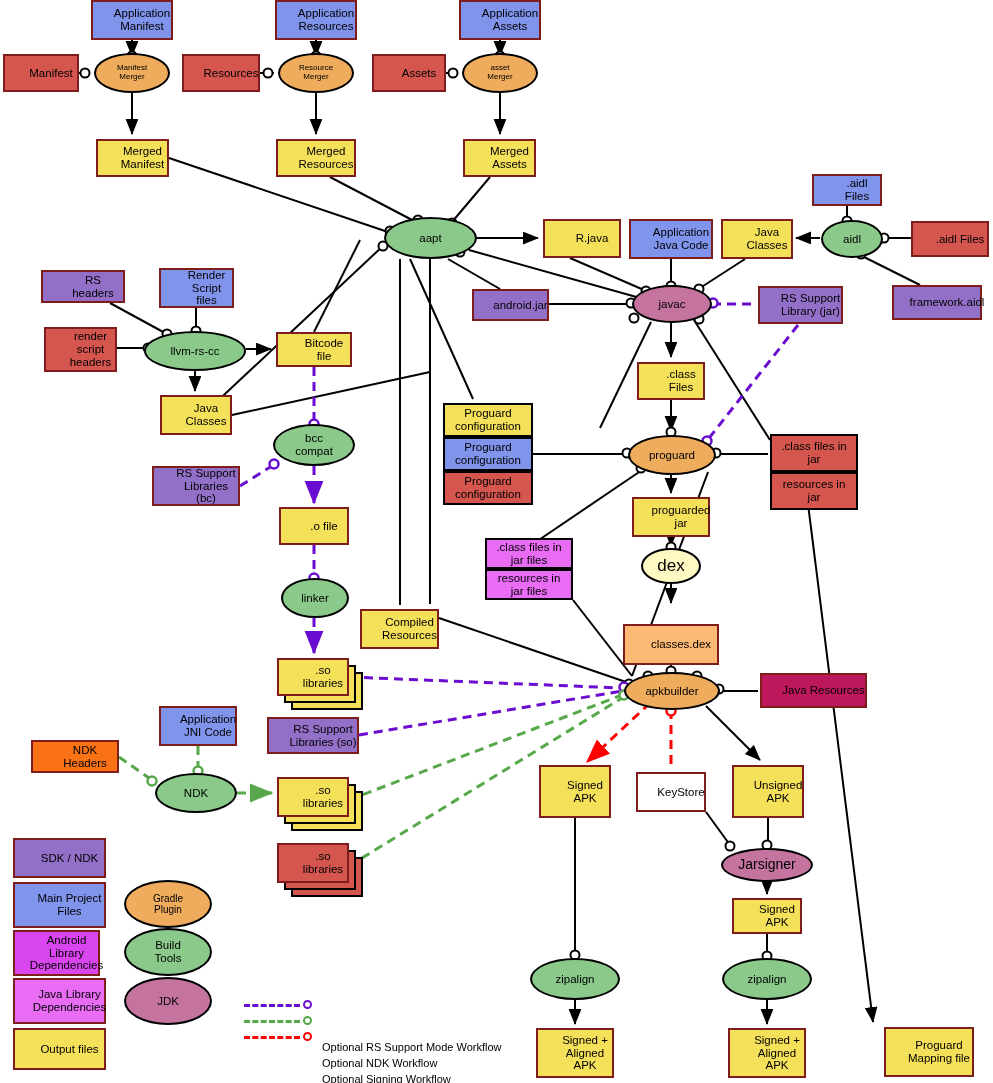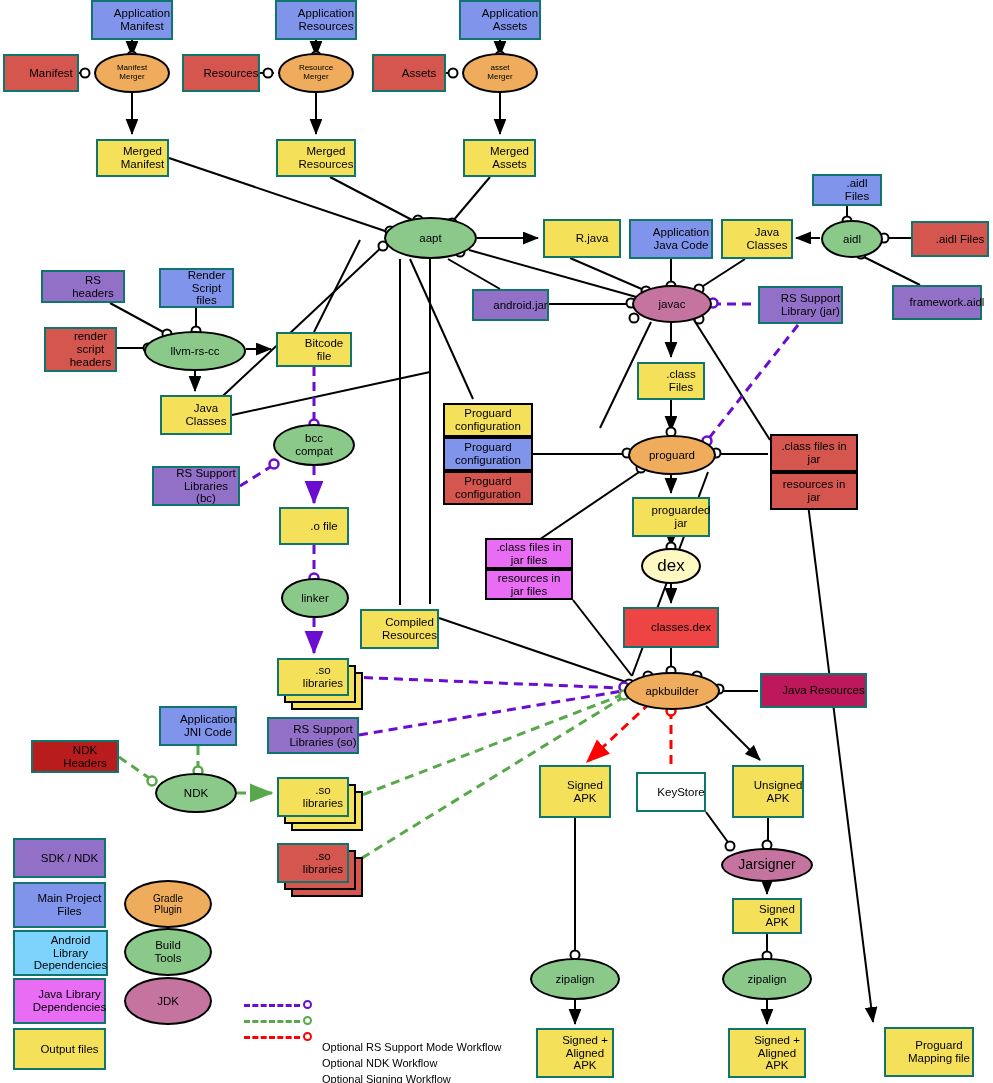--- a/index.html
+++ b/index.html
@@ -1,20 +1,20 @@
 <!DOCTYPE html>
 <html><head>
 <meta charset="utf-8">
 <style>
   html,body{margin:0;padding:0;background:#fff;}
   body{font-family:"Liberation Sans",sans-serif;}
   #canvas{position:relative;width:993px;height:1083px;background:#fff;overflow:hidden;}
   svg#edges{position:absolute;left:0;top:0;width:993px;height:1083px;pointer-events:none;}
   .node{position:absolute;box-sizing:border-box;display:flex;align-items:center;justify-content:center;text-align:center;color:#000;line-height:1.12;}
-  .box{border:2px solid #0f766e;padding-left:20px;}
+  .box{border:2px solid #7f1d1d;padding-left:20px;}
   .ell{border:2px solid #000;border-radius:50%;}
   .stacked{position:absolute;}
   .stacked .shadow{position:absolute;border:2px solid #000;box-sizing:border-box;}
   .seg{border:2px solid #000;box-sizing:border-box;display:flex;align-items:center;justify-content:center;text-align:center;line-height:1.12;}
   .legend-line{position:absolute;height:0;border-top:3px dashed;width:56px;}
   .legend-dot{position:absolute;width:9px;height:9px;border-radius:50%;border:2.5px solid;background:#fff;box-sizing:border-box;}
   .legend-text{position:absolute;font-size:11px;color:#000;white-space:nowrap;margin-top:44px;}
 </style>
 </head>
 <body>
@@ -233,25 +233,25 @@
         <div class="seg" style="position: absolute; left: 0px; top: 0px; width: 88px; height: 38px; background: rgb(212, 86, 79); font-size: 11.5px;">.class files in<br>jar</div>
         <div class="seg" style="position: absolute; left: 0px; top: 38px; width: 88px; height: 38px; background: rgb(212, 86, 79); font-size: 11.5px;">resources in<br>jar</div>
       </div>
       <div class="node box" style="left: 632px; top: 497px; width: 78px; height: 40px; background: rgb(245, 224, 90); font-size: 11.5px;">proguarded<br>jar</div>
       <div class="stacked" style="left: 485px; top: 538px; width: 88px; height: 62px;">
         <div class="seg" style="position: absolute; left: 0px; top: 0px; width: 88px; height: 31px; background: rgb(233, 108, 245); font-size: 11.5px;">.class files in<br>jar files</div>
         <div class="seg" style="position: absolute; left: 0px; top: 31px; width: 88px; height: 31px; background: rgb(233, 108, 245); font-size: 11.5px;">resources in<br>jar files</div>
       </div>
       <div class="node ell" style="left: 641px; top: 548px; width: 60px; height: 36px; background: #fef9c3; font-size: 17px;">dex</div>
       <div class="node box" style="left: 360px; top: 609px; width: 79px; height: 40px; background: rgb(245, 224, 90); font-size: 11.5px;">Compiled<br>Resources</div>
-      <div class="node box" style="left: 623px; top: 607px; width: 96px; height: 41px; background: #ef4444; font-size: 11.5px;">classes.dex</div>
+      <div class="node box" style="left: 623px; top: 624px; width: 96px; height: 41px; background: #fdba74; font-size: 11.5px;">classes.dex</div>
       <div class="node ell" style="left: 624px; top: 672px; width: 96px; height: 38px; background: rgb(238, 172, 92); font-size: 11.5px;">apkbuilder</div>
       <div class="node box" style="left: 760px; top: 673px; width: 107px; height: 35px; background: #be185d; font-size: 11.5px;">Java  Resources</div>
       <div class="node box" style="left: 159px; top: 706px; width: 78px; height: 40px; background: rgb(128, 148, 236); font-size: 11.5px;">Application<br>JNI Code</div>
-      <div class="node box" style="left: 31px; top: 740px; width: 88px; height: 33px; background: #b91c1c; font-size: 11.5px;">NDK Headers</div>
+      <div class="node box" style="left: 31px; top: 740px; width: 88px; height: 33px; background: #f97316; font-size: 11.5px;">NDK Headers</div>
       <div class="node ell" style="left: 155px; top: 773px; width: 82px; height: 40px; background: rgb(139, 201, 139); font-size: 11.5px;">NDK</div>
       <div class="stacked" style="left: 277px; top: 777px; width: 86px; height: 54px;">
         <div class="shadow" style="left: 14px; top: 14px; width: 72px; height: 40px; background: rgb(245, 224, 90);"></div>
         <div class="shadow" style="left: 7px; top: 7px; width: 72px; height: 40px; background: rgb(245, 224, 90);"></div>
         <div class="node box" style="left: 0px; top: 0px; width: 72px; height: 40px; background: rgb(245, 224, 90); font-size: 11.5px;">.so<br>libraries</div>
       </div>
       <div class="stacked" style="left: 277px; top: 843px; width: 86px; height: 54px;">
         <div class="shadow" style="left: 14px; top: 14px; width: 72px; height: 40px; background: rgb(212, 86, 79);"></div>
         <div class="shadow" style="left: 7px; top: 7px; width: 72px; height: 40px; background: rgb(212, 86, 79);"></div>
         <div class="node box" style="left: 0px; top: 0px; width: 72px; height: 40px; background: rgb(212, 86, 79); font-size: 11.5px;">.so<br>libraries</div>
@@ -263,21 +263,21 @@
       <div class="node box" style="left: 732px; top: 898px; width: 70px; height: 36px; background: rgb(245, 224, 90); font-size: 11.5px;">Signed<br>APK</div>
       <div class="node ell" style="left: 530px; top: 958px; width: 90px; height: 42px; background: rgb(139, 201, 139); font-size: 11.5px;">zipalign</div>
       <div class="node ell" style="left: 722px; top: 958px; width: 90px; height: 42px; background: rgb(139, 201, 139); font-size: 11.5px;">zipalign</div>
       <div class="node box" style="left: 536px; top: 1028px; width: 78px; height: 50px; background: rgb(245, 224, 90); font-size: 11.5px;">Signed +<br>Aligned<br>APK</div>
       <div class="node box" style="left: 728px; top: 1028px; width: 78px; height: 50px; background: rgb(245, 224, 90); font-size: 11.5px;">Signed +<br>Aligned<br>APK</div>
       <div class="node box" style="left: 884px; top: 1027px; width: 90px; height: 50px; background: rgb(245, 224, 90); font-size: 11.5px;">Proguard<br>Mapping file</div>
     </div>
   <div id="legend">
       <div class="node box" style="left: 13px; top: 838px; width: 93px; height: 40px; background: rgb(147, 112, 200); font-size: 11.5px;">SDK / NDK</div>
       <div class="node box" style="left: 13px; top: 882px; width: 93px; height: 46px; background: rgb(128, 148, 236); font-size: 11.5px;">Main Project<br>Files</div>
-      <div class="node box" style="left: 13px; top: 930px; width: 95px; height: 46px; background: #7dd3fc; font-size: 11.5px;">Android Library<br>Dependencies</div>
+      <div class="node box" style="left: 13px; top: 930px; width: 87px; height: 46px; background: #d946ef; font-size: 11.5px;">Android Library<br>Dependencies</div>
       <div class="node box" style="left: 13px; top: 978px; width: 93px; height: 46px; background: rgb(233, 108, 245); font-size: 11.5px;">Java Library<br>Dependencies</div>
       <div class="node box" style="left: 13px; top: 1028px; width: 93px; height: 42px; background: rgb(245, 224, 90); font-size: 11.5px;">Output files</div>
       <div class="node ell" style="left: 124px; top: 880px; width: 88px; height: 48px; background: rgb(238, 172, 92); font-size: 10px;">Gradle<br>Plugin</div>
       <div class="node ell" style="left: 124px; top: 928px; width: 88px; height: 48px; background: rgb(139, 201, 139); font-size: 11.5px;">Build<br>Tools</div>
       <div class="node ell" style="left: 124px; top: 977px; width: 88px; height: 48px; background: rgb(197, 116, 160); font-size: 11.5px;">JDK</div>
       <div class="legend-line" style="left: 244px; top: 1004px; border-top-color: rgb(106, 13, 208);"></div>
       <div class="legend-dot" style="left: 303px; top: 1000px; border-color: rgb(106, 13, 208);"></div>
       <div class="legend-text" style="left: 322px; top: 997px;">Optional RS Support Mode Workflow</div>
       <div class="legend-line" style="left: 244px; top: 1020px; border-top-color: rgb(87, 168, 74);"></div>
       <div class="legend-dot" style="left: 303px; top: 1016px; border-color: rgb(87, 168, 74);"></div>

